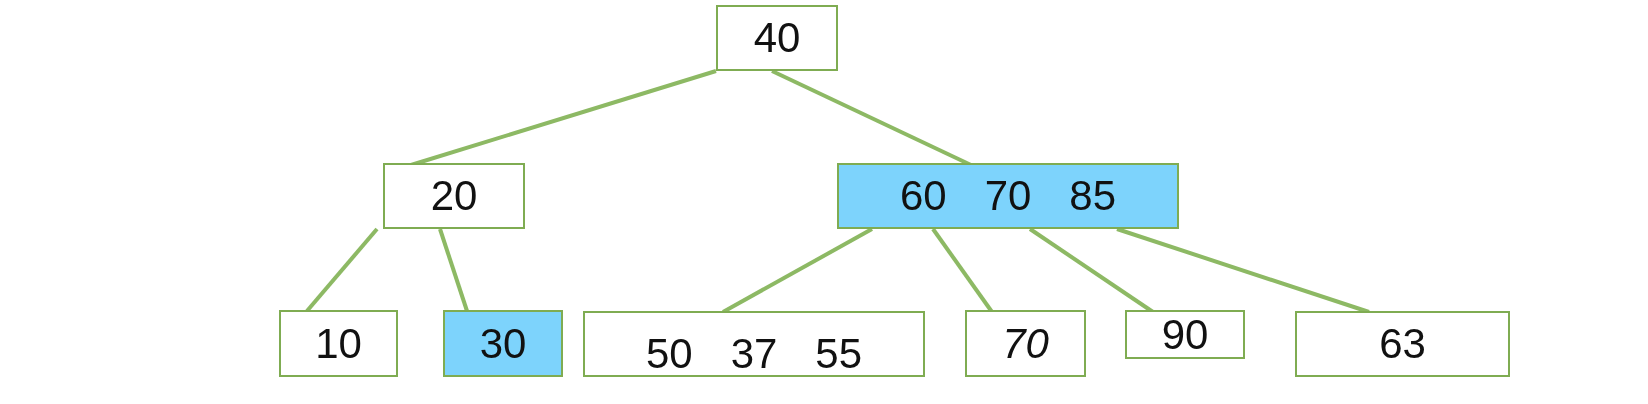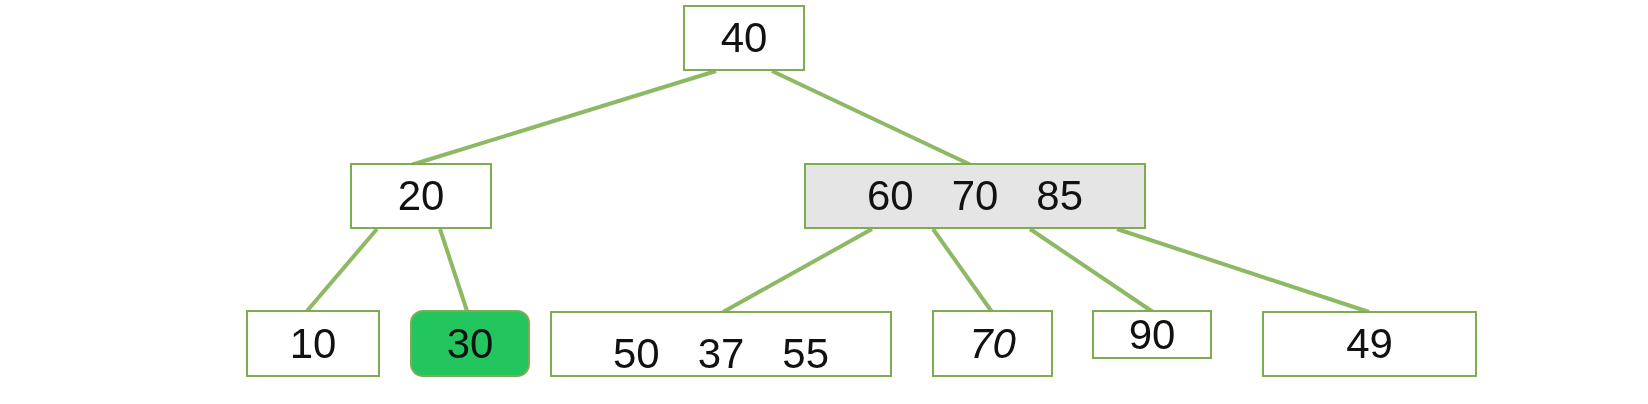--- a/index.html
+++ b/index.html
@@ -28,20 +28,21 @@
     background:#ffffff;
     border:2.5px solid #7fac52;
     display:flex;
     align-items:center;
     justify-content:center;
     gap:38px;
     font-size:42px;
     line-height:1;
     color:#111111;
     white-space:nowrap;
+    margin-left:33px;
   }
   .node span{
     display:inline-block;
   }
 </style>
 </head>
 <body>
 
 <div class="canvas" id="canvas" style="background: rgb(255, 255, 255);">
   <svg class="edges" id="edges" xmlns="http://www.w3.org/2000/svg" viewBox="0 0 1648 404">
@@ -53,38 +54,38 @@
       <line x1="933" y1="229" x2="992" y2="312" stroke="#8db964" stroke-width="4"></line>
       <line x1="1030" y1="229" x2="1153" y2="312" stroke="#8db964" stroke-width="4"></line>
       <line x1="1117" y1="229" x2="1369" y2="312" stroke="#8db964" stroke-width="4"></line>
     </svg>
 <div class="node" style="left: 683px; top: 5px; width: 122px; height: 66px; border-color: rgb(127, 172, 82); background: rgb(255, 255, 255); color: rgb(17, 17, 17);">
       <span>40</span>
     </div>
     <div class="node" style="left: 350px; top: 163px; width: 142px; height: 66px; border-color: rgb(127, 172, 82); background: rgb(255, 255, 255); color: rgb(17, 17, 17);">
       <span>20</span>
     </div>
-    <div class="node" style="left: 804px; top: 163px; width: 342px; height: 66px; border-color: rgb(127, 172, 82); background: #e5e5e5; color: rgb(17, 17, 17);">
+    <div class="node" style="left: 804px; top: 163px; width: 342px; height: 66px; border-color: rgb(127, 172, 82); background: #7dd3fc; color: rgb(17, 17, 17);">
       <span>60</span>
       <span>70</span>
       <span>85</span>
     </div>
-    <div class="node" style="left: 246px; top: 310px; width: 134px; height: 67px; border-color: rgb(127, 172, 82); background: rgb(255, 255, 255); color: rgb(17, 17, 17);">
+    <div class="node" style="left: 246px; top: 310px; width: 119px; height: 67px; border-color: rgb(127, 172, 82); background: rgb(255, 255, 255); color: rgb(17, 17, 17);">
       <span>10</span>
     </div>
-    <div class="node" style="left: 410px; top: 310px; width: 120px; height: 67px; border-color: rgb(127, 172, 82); background: #22c55e; color: rgb(17, 17, 17); border-radius: 13px;">
+    <div class="node" style="left: 410px; top: 310px; width: 120px; height: 67px; border-color: rgb(127, 172, 82); background: #7dd3fc; color: rgb(17, 17, 17);">
       <span>30</span>
     </div>
     <div class="node" style="left: 550px; top: 311px; width: 342px; height: 66px; border-color: rgb(127, 172, 82); background: rgb(255, 255, 255); color: rgb(17, 17, 17); align-items: flex-end;">
       <span>50</span>
       <span>37</span>
       <span>55</span>
     </div>
     <div class="node" style="left: 932px; top: 310px; width: 121px; height: 67px; border-color: rgb(127, 172, 82); background: rgb(255, 255, 255); color: rgb(17, 17, 17); font-style: italic;">
       <span>70</span>
     </div>
     <div class="node" style="left: 1092px; top: 310px; width: 120px; height: 49px; border-color: rgb(127, 172, 82); background: rgb(255, 255, 255); color: rgb(17, 17, 17);">
       <span>90</span>
     </div>
     <div class="node" style="left: 1262px; top: 311px; width: 215px; height: 66px; border-color: rgb(127, 172, 82); background: rgb(255, 255, 255); color: rgb(17, 17, 17);">
-      <span>49</span>
+      <span>63</span>
     </div>
   </div>
 
 </body></html>

